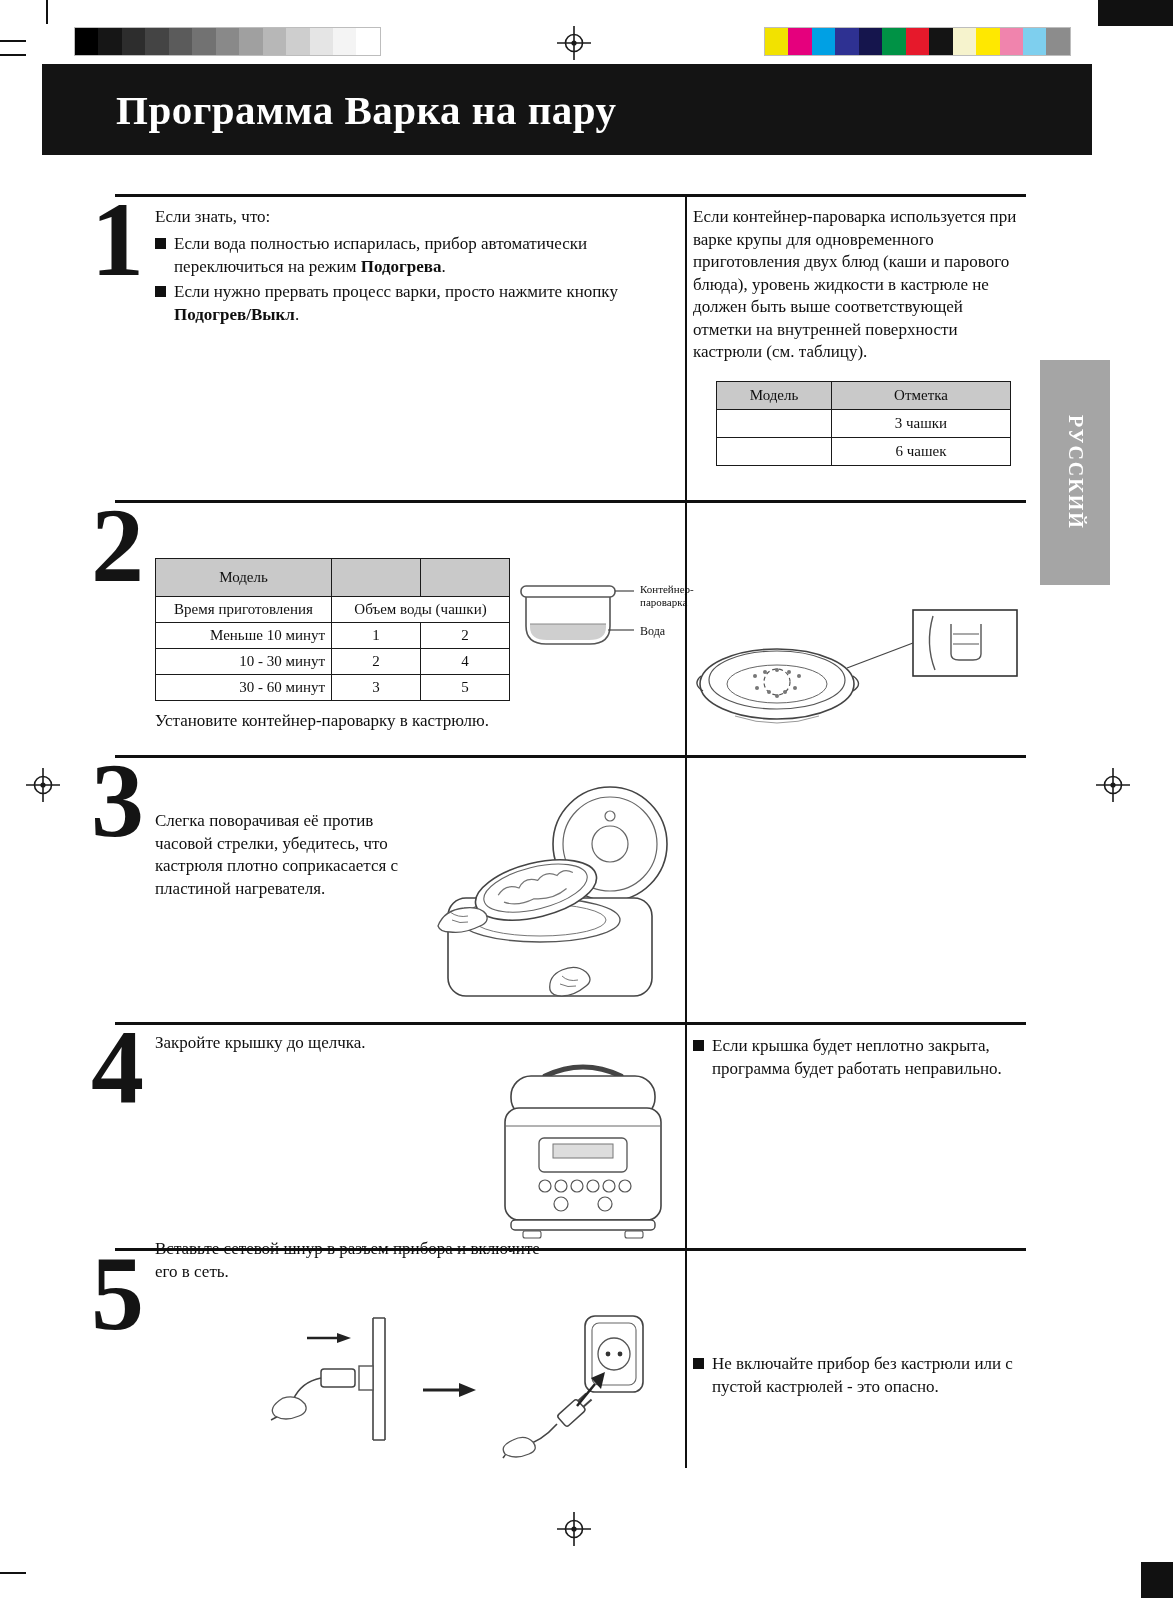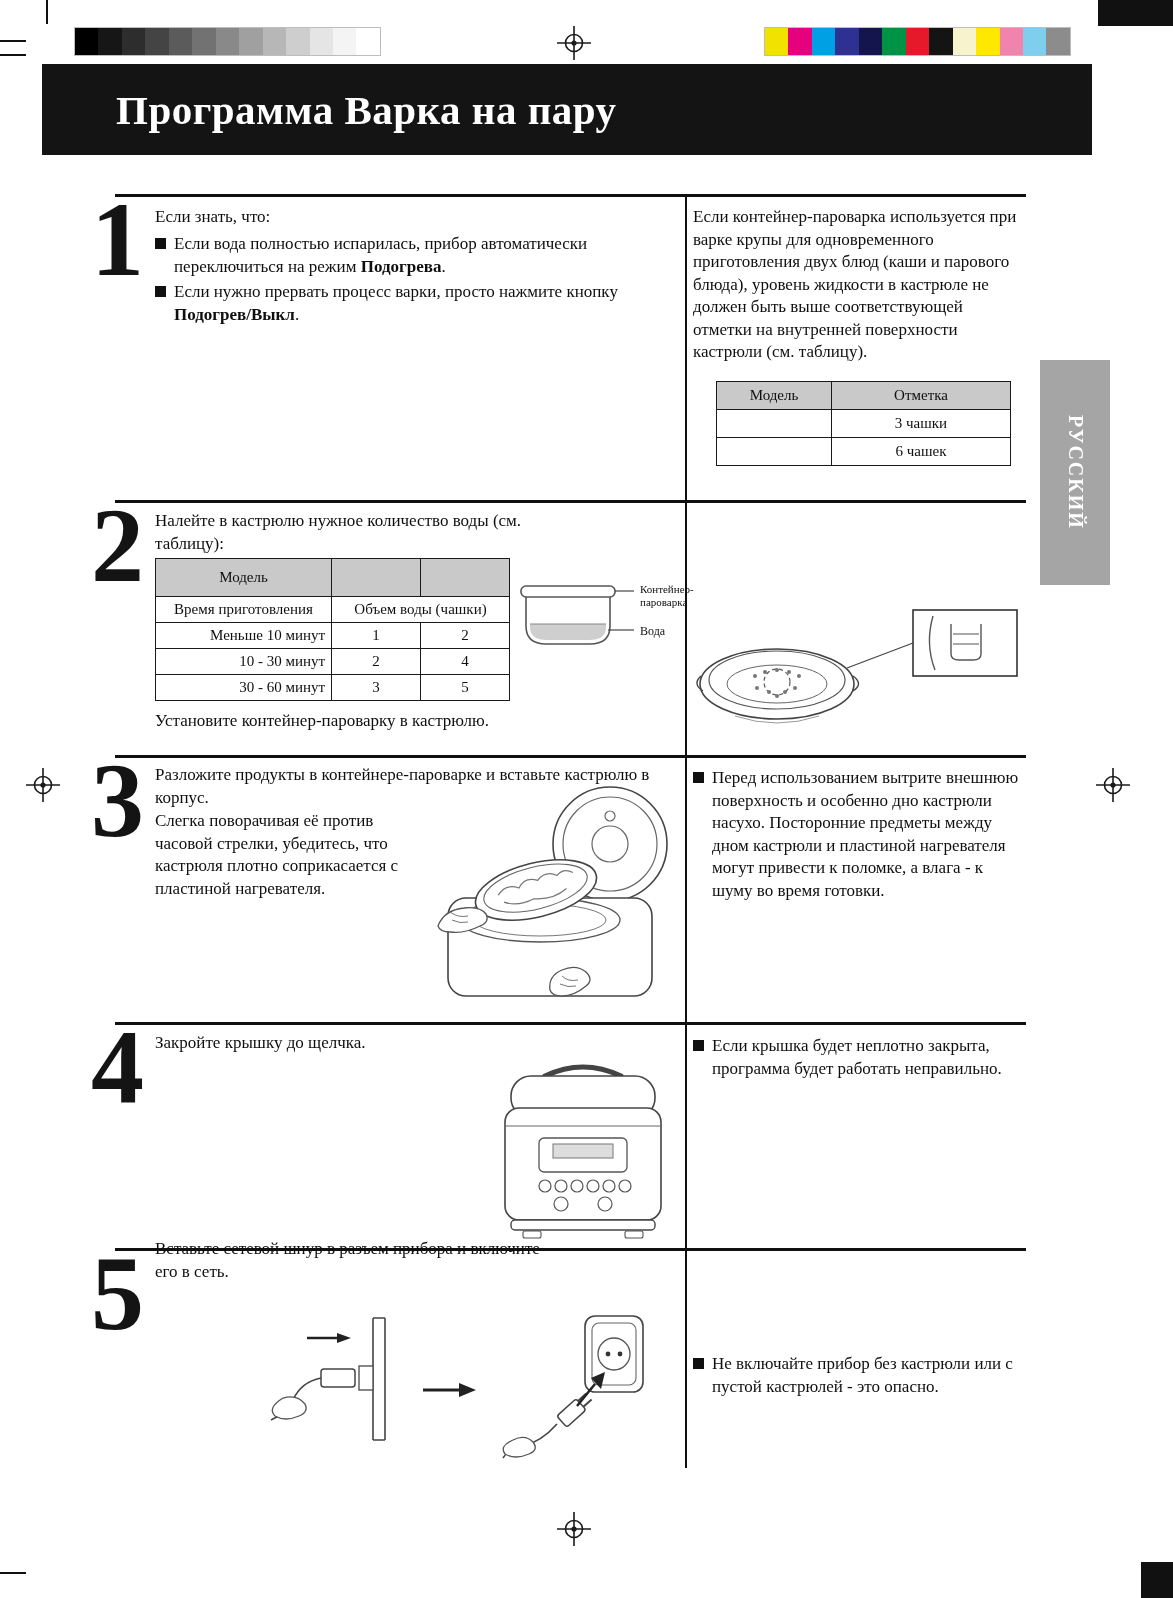--- a/index.html
+++ b/index.html
@@ -154,21 +154,20 @@
       <td style="height:28px"></td>
       <td>3 чашки</td>
     </tr>
     <tr>
       <td style="height:28px"></td>
       <td>6 чашек</td>
     </tr>
   </tbody>
     </table>
 
-  <div class="abs txt" style="left:155px;top:510px;width:420px">Налейте в кастрюлю нужное количество воды (см. таблицу):</div>
 
   <table class="abs tbl" style="left:155px;top:558px">
     <tbody>
         <tr>
       <td class="gray" style="width:176px;height:38px">Модель</td>
       <td class="gray" style="width:89px"></td>
       <td class="gray" style="width:89px"></td>
     </tr>
     <tr>
       <td style="height:26px">Время приготовления</td>
@@ -223,21 +222,20 @@
       <circle cx="62" cy="116" r="2" fill="#777"></circle>
     <circle cx="74" cy="120" r="2" fill="#777"></circle>
       <circle cx="90" cy="120" r="2" fill="#777"></circle>
       <circle cx="100" cy="116" r="2" fill="#777"></circle>
     <circle cx="82" cy="124" r="2" fill="#777"></circle>
     <path d="M6 104 q-9 8 2 15" fill="none" stroke="#444" stroke-width="1.4"></path>
     <path d="M158 104 q11 8 0 15" fill="none" stroke="#444" stroke-width="1.4"></path>
     <path d="M40 144 q42 14 84 0" fill="none" stroke="#999" stroke-width="1"></path>
   </svg>
 
-  <div class="abs txt" style="left:155px;top:764px;width:525px">Разложите продукты в контейнере-пароварке и вставьте кастрюлю в корпус.</div>
   <div class="abs txt" style="left:155px;top:810px;width:278px">Слегка поворачивая её против часовой стрелки, убедитесь, что кастрюля плотно соприкасается с пластиной нагревателя.</div>
 
   <svg class="abs" style="left:432px;top:778px" width="248" height="235" viewBox="0 0 248 235">
     <circle cx="178" cy="66" r="57" fill="#fff" stroke="#444" stroke-width="1.6"></circle>
     <circle cx="178" cy="66" r="47" fill="none" stroke="#666" stroke-width="1.2"></circle>
     <circle cx="178" cy="66" r="18" fill="none" stroke="#666" stroke-width="1.2"></circle>
     <circle cx="178" cy="38" r="5" fill="none" stroke="#666" stroke-width="1.2"></circle>
     <rect x="16" y="120" width="204" height="98" rx="18" fill="#fff" stroke="#444" stroke-width="1.6"></rect>
     <ellipse cx="108" cy="142" rx="80" ry="22" fill="#fff" stroke="#555" stroke-width="1.3"></ellipse>
     <ellipse cx="108" cy="142" rx="66" ry="16" fill="none" stroke="#777" stroke-width="1"></ellipse>
@@ -246,26 +244,20 @@
       <ellipse cx="104" cy="110" rx="53" ry="21" fill="none" stroke="#666" stroke-width="1.1"></ellipse>
       <path d="M66 108 q10 -10 22 -2 q8 -10 20 -3 q10 -8 20 0 q8 -6 16 1" fill="none" stroke="#777" stroke-width="1.2"></path>
       <path d="M70 116 q12 8 30 4 q18 6 34 -2" fill="none" stroke="#777" stroke-width="1.2"></path>
     </g>
     <path d="M6 148 q6 -16 26 -18 q16 -2 22 6 q4 8 -6 12 q-16 8 -30 6 q-10 0 -12 -6 z" fill="#fff" stroke="#555" stroke-width="1.3"></path>
     <path d="M18 134 q8 6 18 4 M20 142 q8 4 16 2" fill="none" stroke="#777" stroke-width="1"></path>
     <path d="M118 212 q-2 -14 12 -20 q14 -6 24 2 q8 8 0 14 q-12 10 -24 10 q-10 0 -12 -6 z" fill="#fff" stroke="#555" stroke-width="1.3"></path>
     <path d="M130 198 q6 6 16 4 M128 206 q8 4 16 2" fill="none" stroke="#777" stroke-width="1"></path>
   </svg>
 
-  <div class="abs" style="left:693px;top:764px;width:332px">
-    <div class="bullet">
-      <span class="sq"></span>
-      <span class="txt">Перед использованием вытрите внешнюю поверхность и особенно дно кастрюли насухо. Посторонние предметы между дном кастрюли и пластиной нагревателя могут привести к поломке, а влага - к шуму во время готовки.</span>
-    </div>
-  </div>
 
   <div class="abs txt" style="left:155px;top:1032px;width:500px">Закройте крышку до щелчка.</div>
 
   <svg class="abs" style="left:483px;top:1050px" width="200" height="196" viewBox="0 0 200 196">
     <path d="M62 26 Q100 8 138 26" fill="none" stroke="#444" stroke-width="5" stroke-linecap="round"></path>
     <rect x="28" y="26" width="144" height="42" rx="20" fill="#fff" stroke="#444" stroke-width="1.6"></rect>
     <rect x="22" y="58" width="156" height="112" rx="14" fill="#fff" stroke="#444" stroke-width="1.6"></rect>
     <line x1="22" y1="76" x2="178" y2="76" stroke="#666" stroke-width="1"></line>
     <rect x="56" y="88" width="88" height="34" rx="5" fill="#fff" stroke="#555" stroke-width="1.3"></rect>
     <rect x="70" y="94" width="60" height="14" fill="#ddd" stroke="#777" stroke-width="1"></rect>

